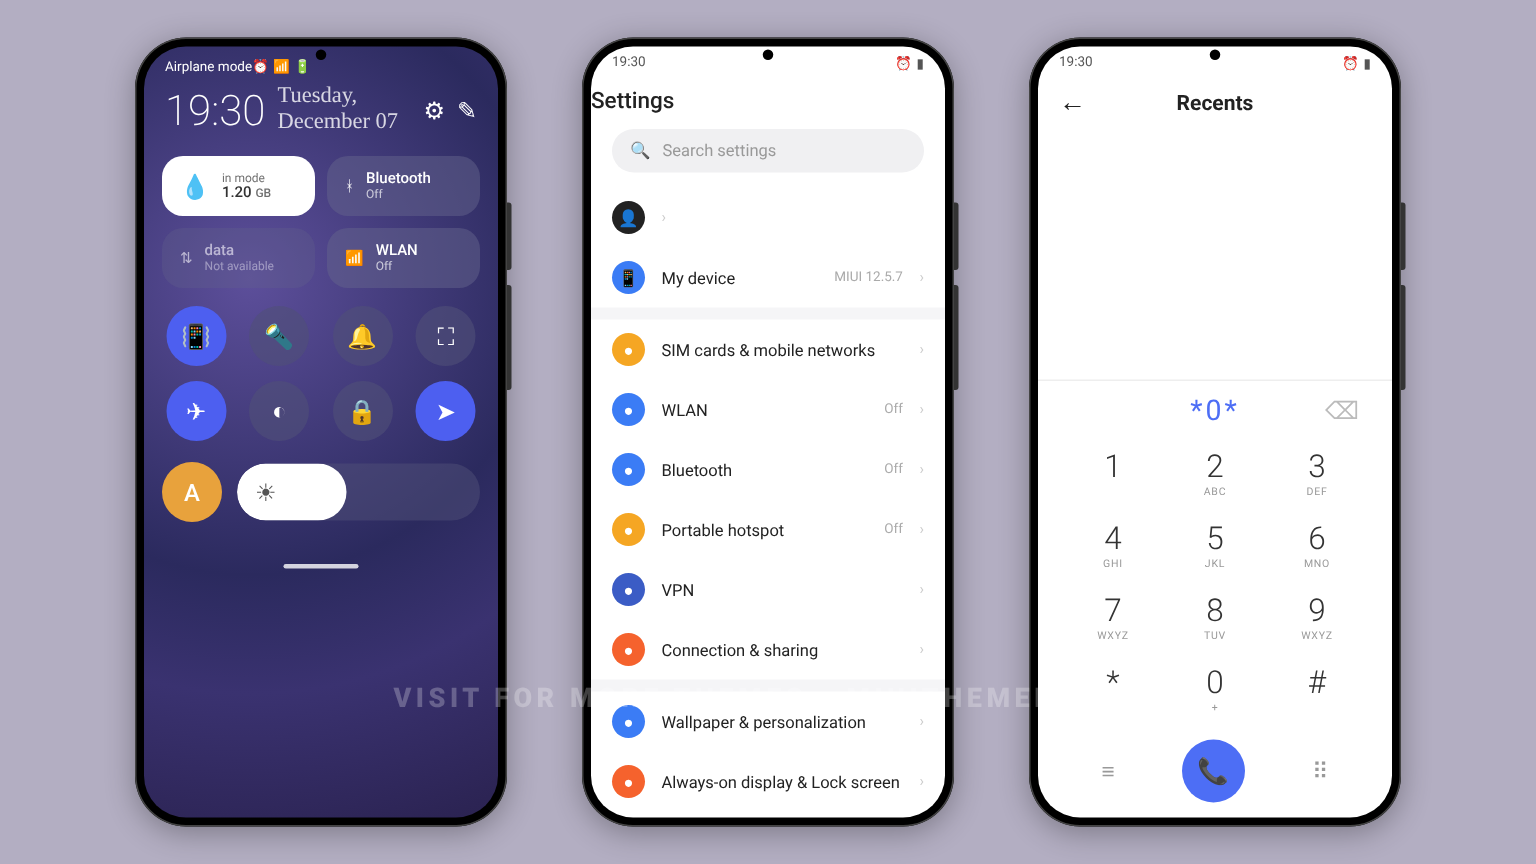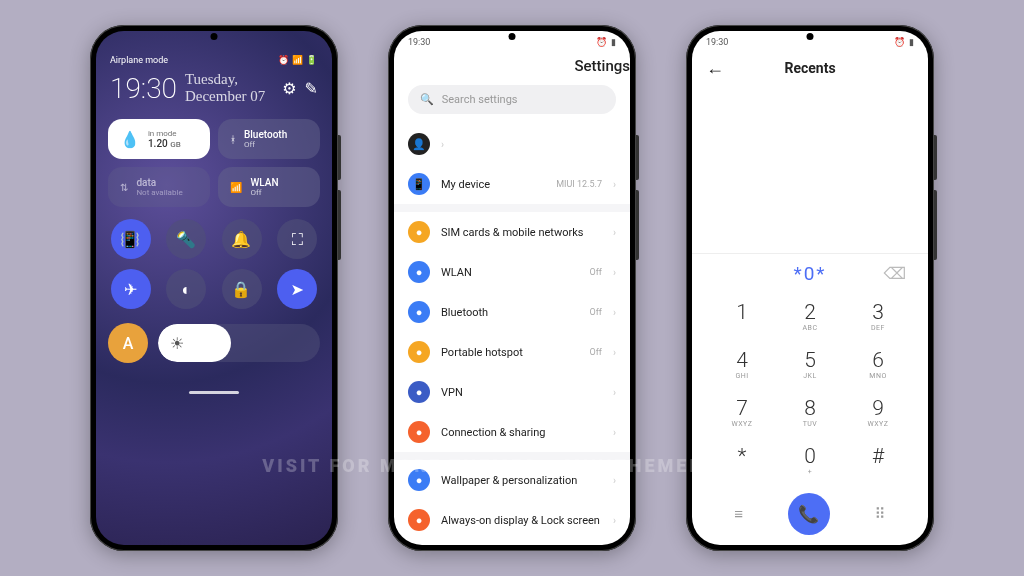--- a/index.html
+++ b/index.html
@@ -63,21 +63,21 @@
     height: 7px;
     background: #000;
     border-radius: 50%;
     z-index: 10;
   }
 
   
   .p1-screen {
     background: radial-gradient(circle at 30% 30%, #5d4f9b, #2b2a5e 50%, #3a3270 70%, #2a2250);
   }
-  .p1-status { display:flex; justify-content:space-between; align-items:center; padding: 24px 14px 0; font-size: 9px; color: #fff; }
+  .p1-status { display:flex; align-items:center; padding: 8px 14px 0; font-size: 9px; color: #fff; }
   .p1-status-right { display:flex; gap:3px; align-items:center; }
   .p1-clock-row { display:flex; align-items:center; gap:8px; padding: 6px 14px; color:#fff; }
   .p1-clock { font-size: 28px; font-weight: 200; }
   .p1-date { font-size: 15px; color: rgba(255,255,255,0.8); flex:1;font-family:Liberation Serif, serif; }
   .p1-tiles { padding: 8px 12px; display:grid; grid-template-columns: 1fr 1fr; gap: 8px; }
   .tile { border-radius: 14px; padding: 10px 12px; display:flex; align-items:center; gap:8px; font-size:10px; }
   .tile-white { background:#fff; color:#333; }
   .tile-dark { background:rgba(100,100,140,0.5); color:#fff; }
   .tile small { display:block; font-size:8px; opacity:0.7; }
   .tile-drop { color:#3b7cf5; font-size:16px; }
@@ -88,21 +88,21 @@
   .icn-blue { background:#4d5ff0; }
   .p1-bottom { padding: 10px 12px; display:flex; align-items:center; gap:10px; }
   .avatar { width:40px; height:40px; border-radius:50%; background:#e8a23c; color:#fff; display:flex; align-items:center; justify-content:center; font-size:16px; font-weight:500; }
   .bright { flex:1; height:38px; background:rgba(80,80,120,0.5); border-radius:22px; position:relative; overflow:hidden; }
   .bright-fill { position:absolute; left:0; top:0; bottom:0; width:45%; background:#fff; border-radius:22px; display:flex; align-items:center; padding-left:12px; color:#555; }
   .handle { width:50px; height:3px; background:rgba(255,255,255,0.8); border-radius:2px; margin:18px auto 0; }
 
   
   .p2-status { display:flex; justify-content:space-between; padding:6px 14px 0; font-size:9px; color:#555; }
   .p2-status-right { display:flex; gap:3px; }
-  .p2-title { text-align:right; font-size:15px; font-weight:500; padding:10px 0 8px; color:#222; }
+  .p2-title { text-align:left; font-size:15px; font-weight:500; padding:10px 0 8px; color:#222; }
   .p2-search { margin:2px 14px 10px; background:#f0f0f2; border-radius:18px; padding:8px 12px; display:flex; align-items:center; gap:8px; color:#999; font-size:11px; }
   .p2-list { }
   .p2-item { display:flex; align-items:center; padding:9px 14px; gap:11px; font-size:11px; color:#222; }
   .p2-item .ico { width:22px; height:22px; border-radius:50%; display:flex; align-items:center; justify-content:center; font-size:11px; color:#fff; flex-shrink:0; }
   .p2-item .txt { flex:1; }
   .p2-item .sub { font-size:8px; color:#999; }
   .p2-item .meta { font-size:9px; color:#aaa; }
   .p2-item .chev { color:#ccc; font-size:10px; }
   .p2-gap { height:8px; background:#f5f5f7; }
 

